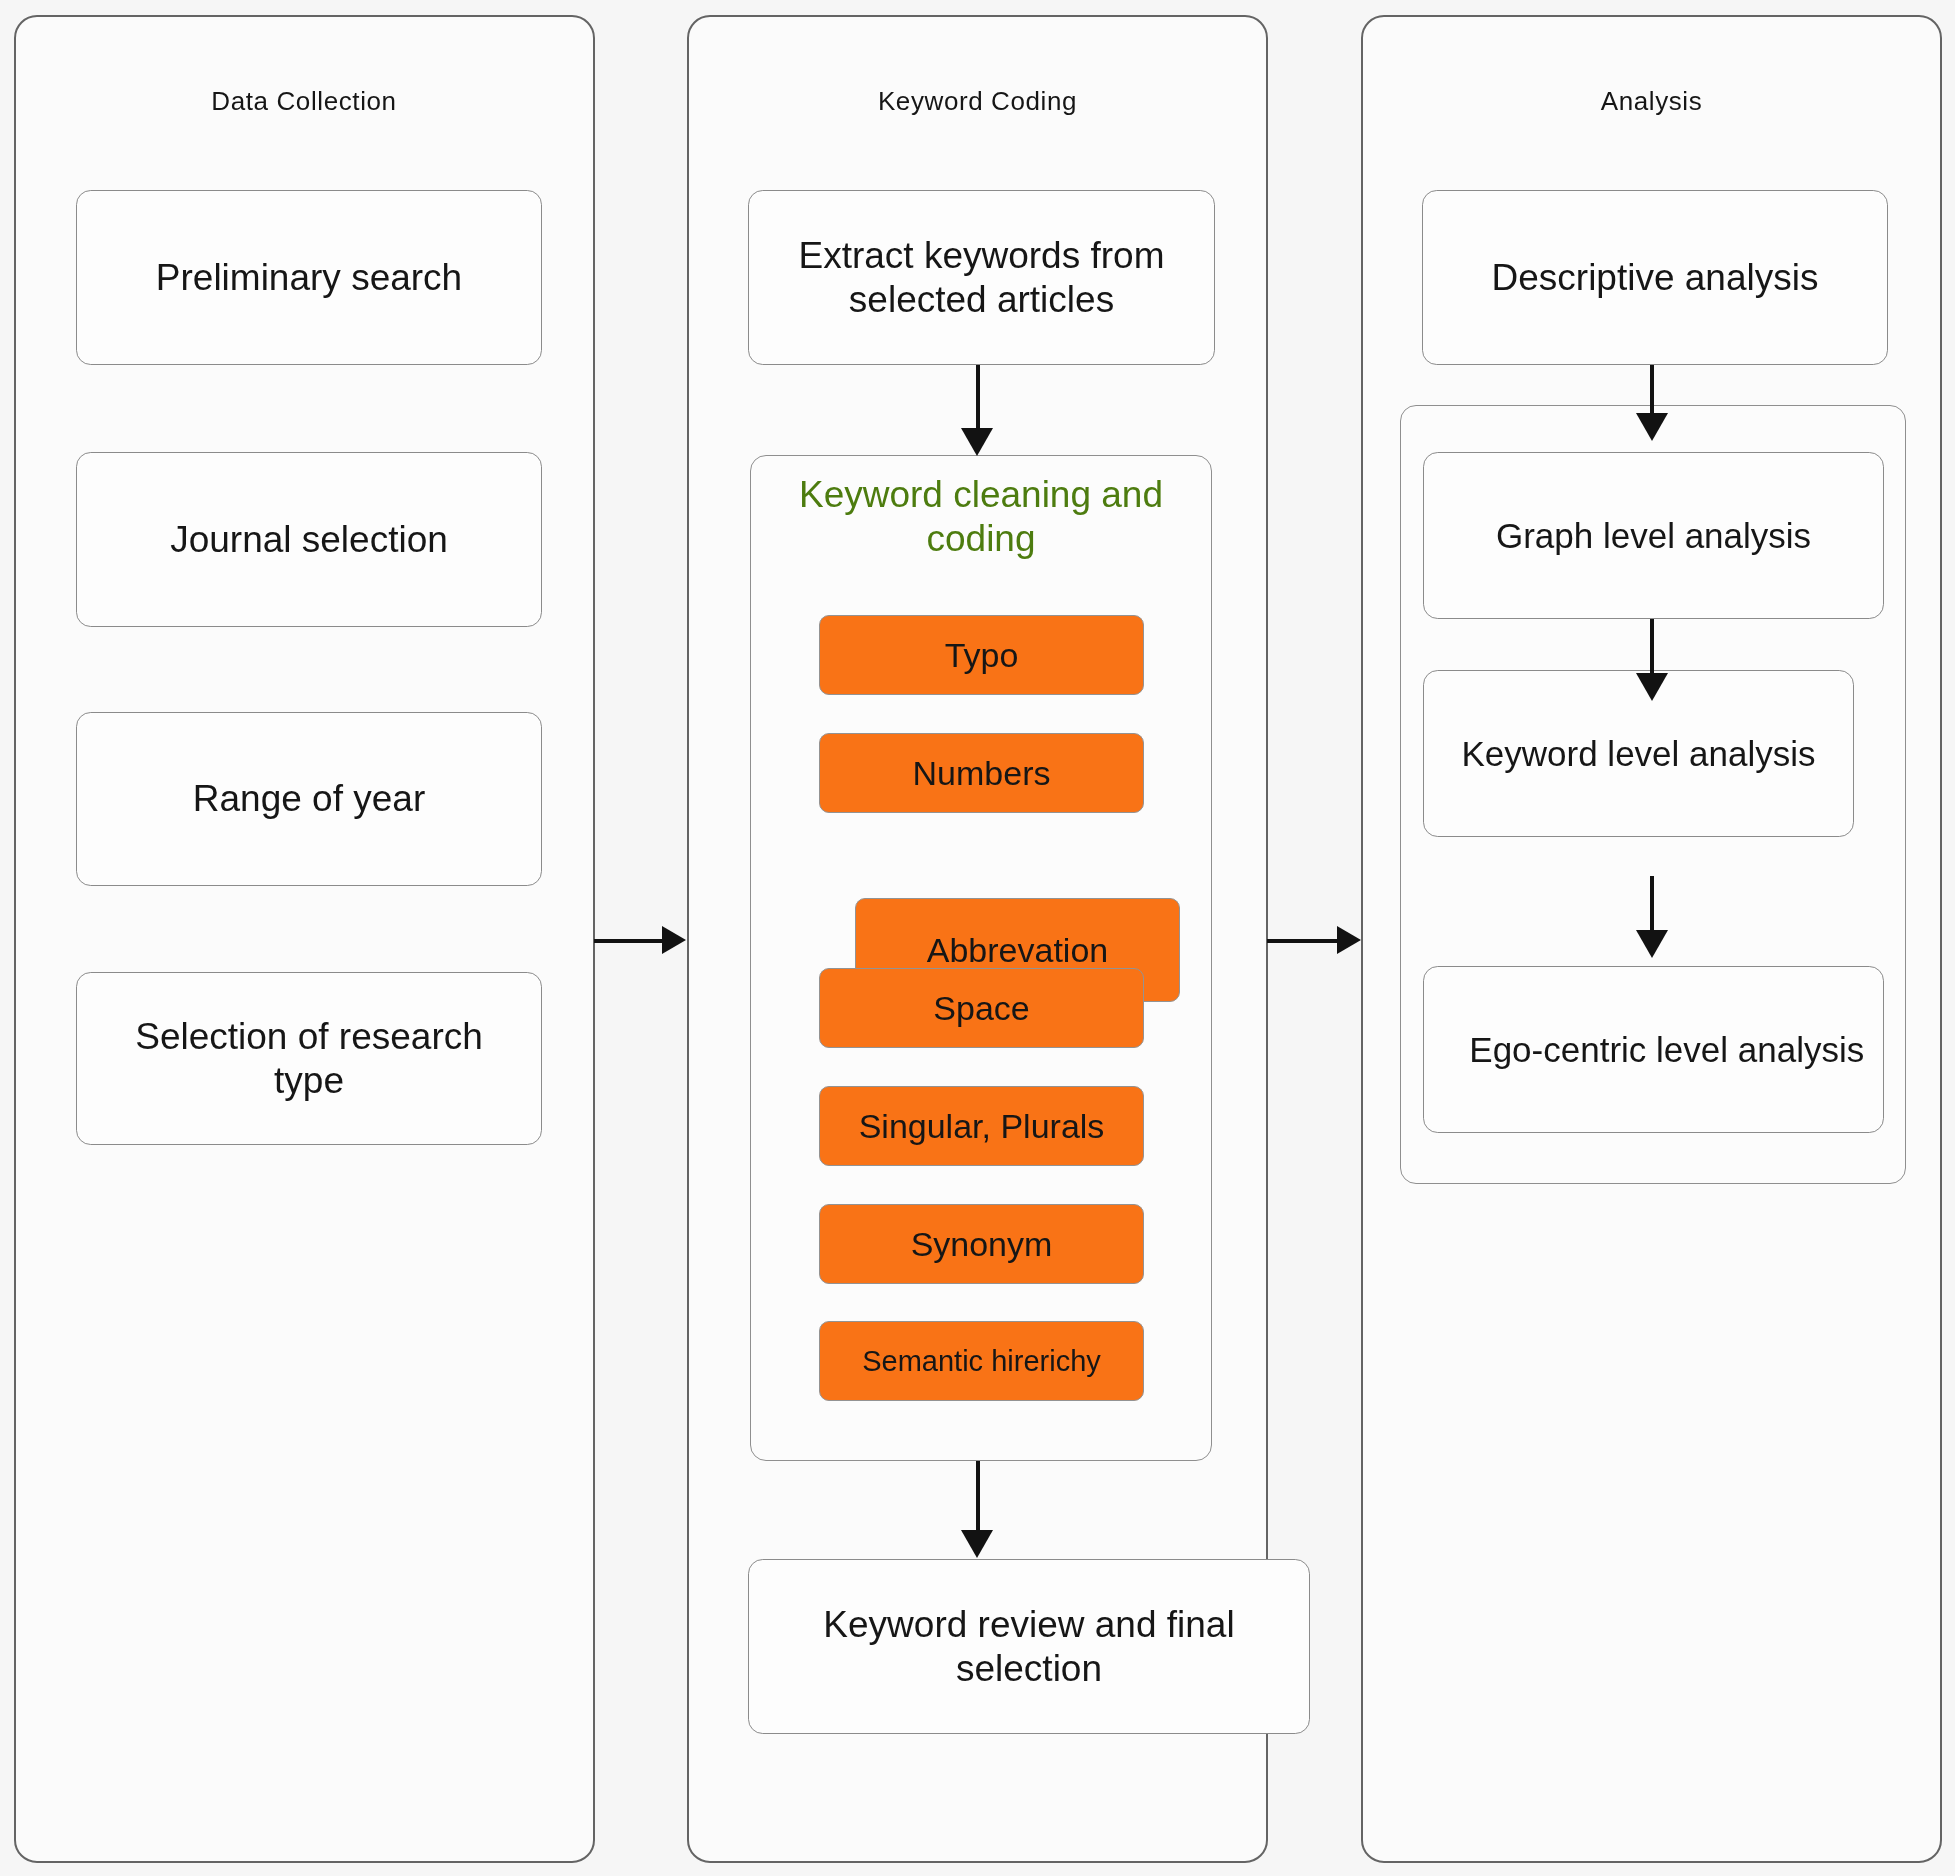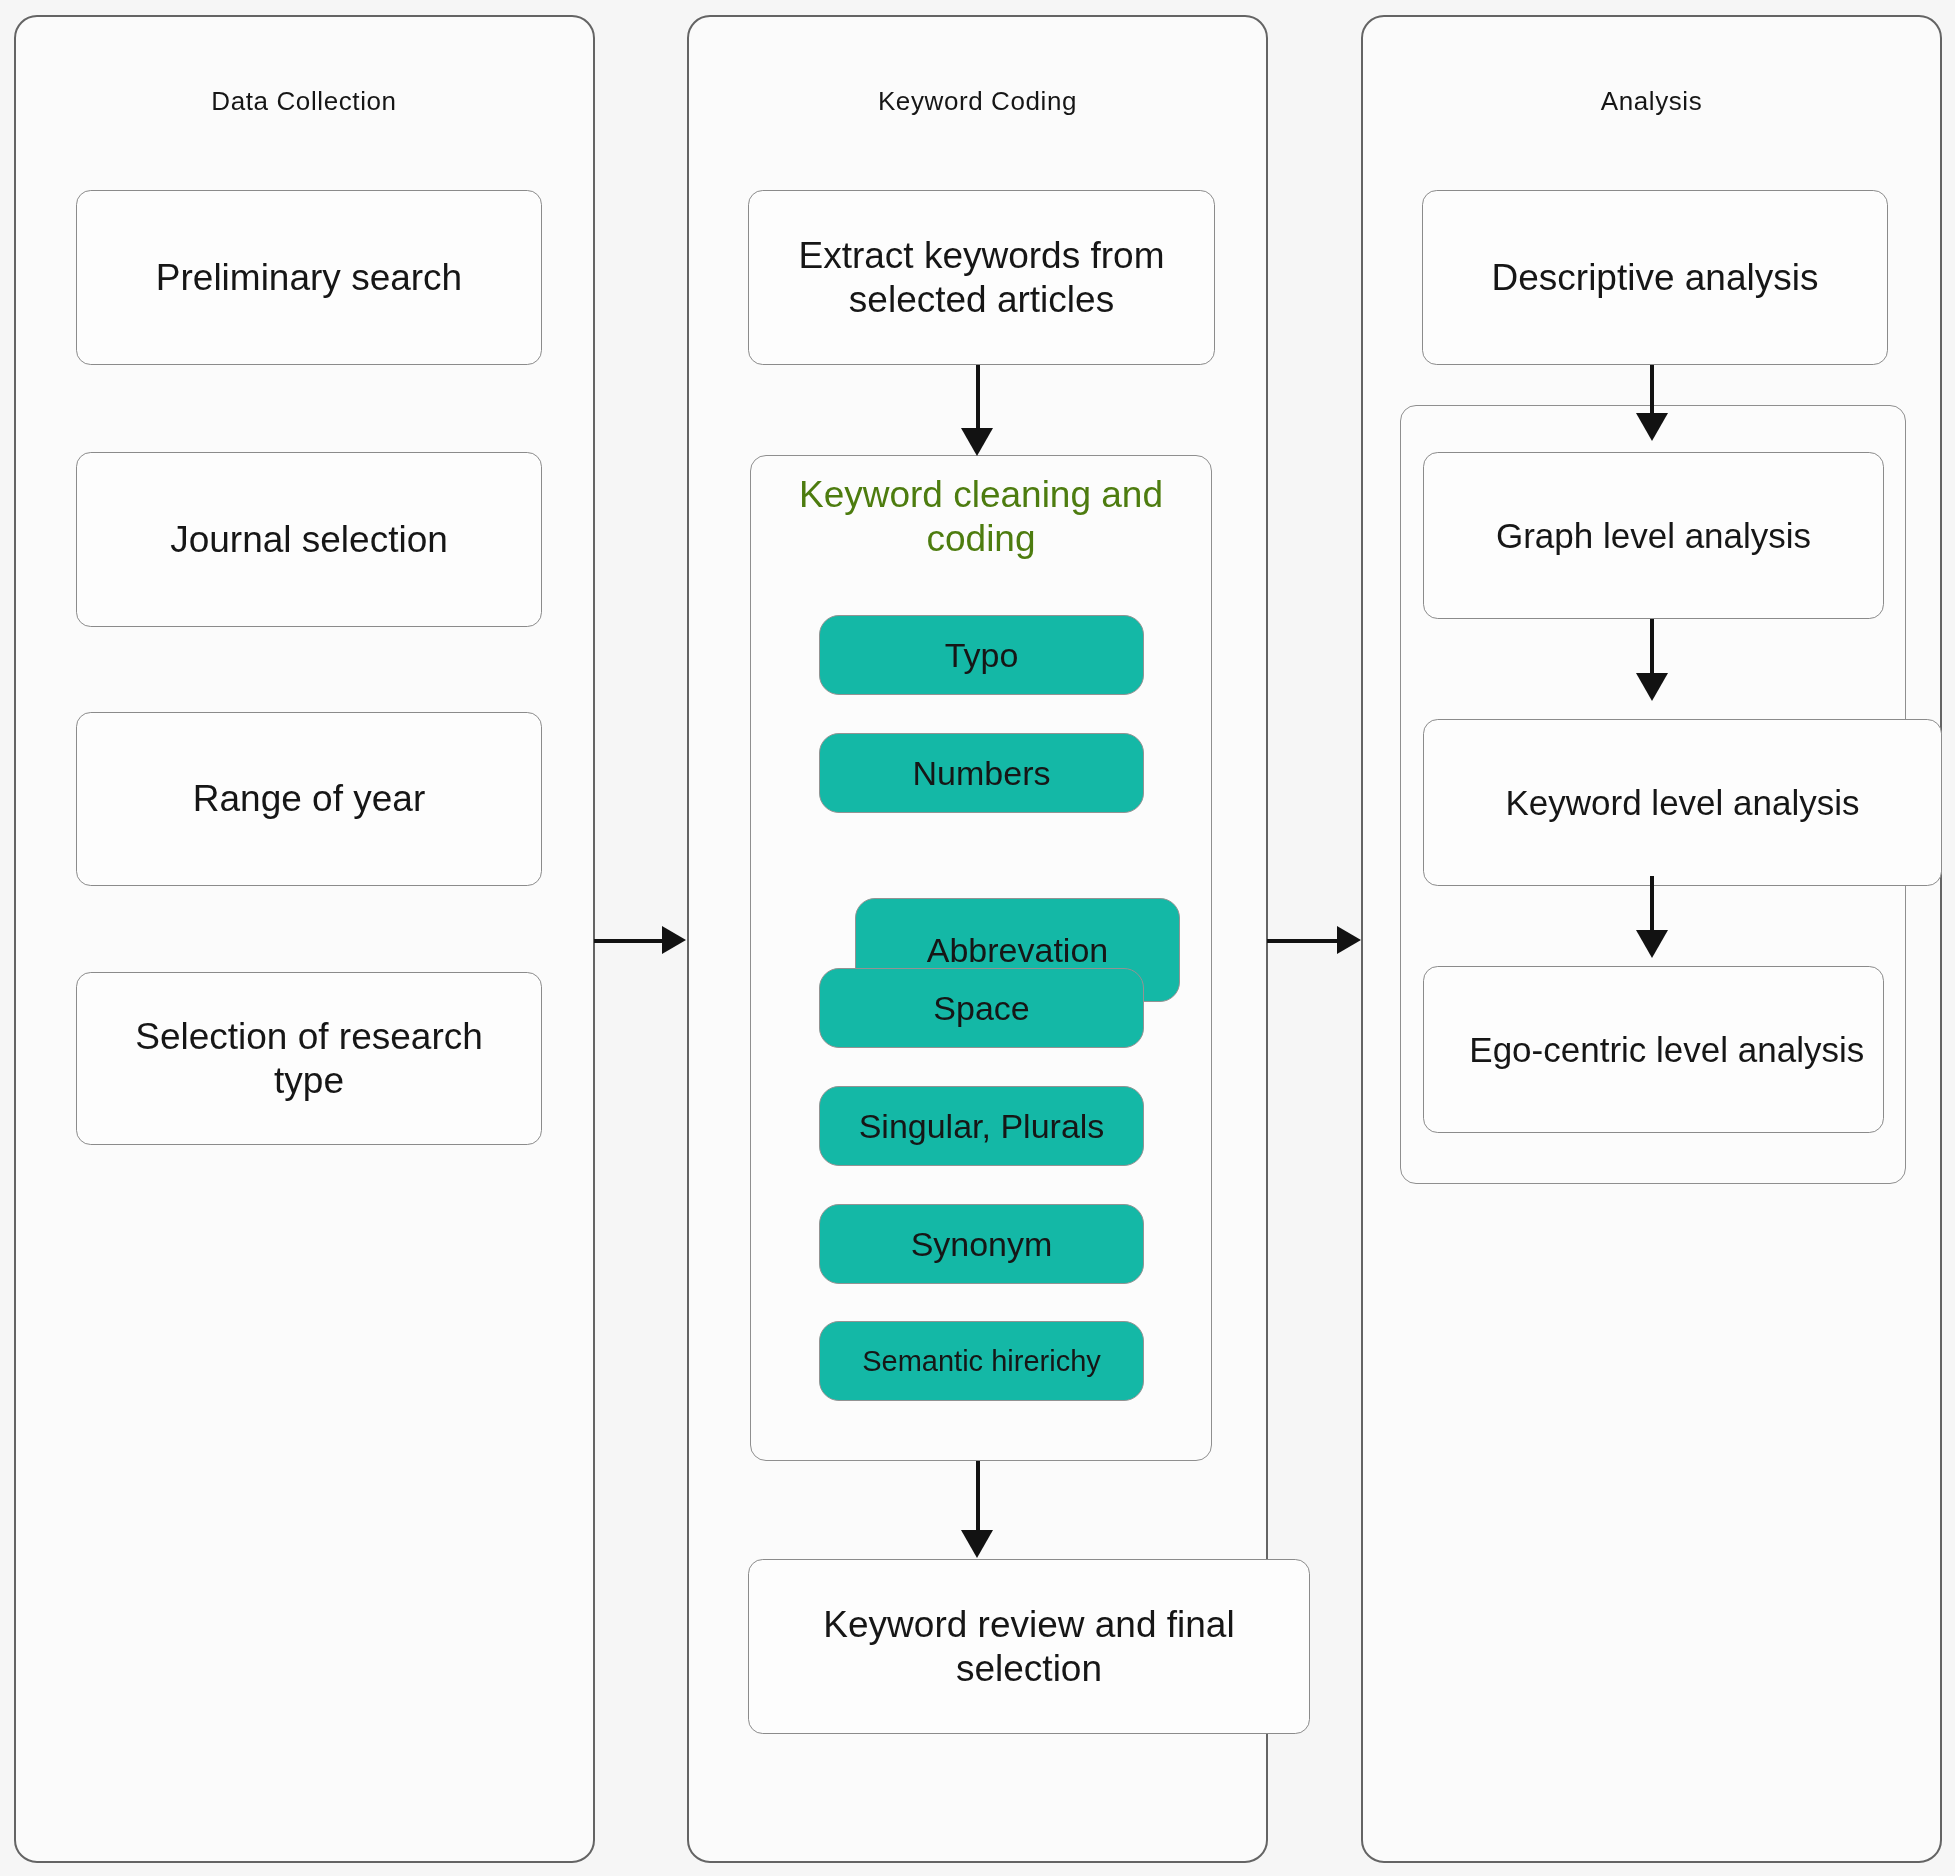--- a/index.html
+++ b/index.html
@@ -31,21 +31,21 @@
     position:absolute;box-sizing:border-box;
     border:1.8px solid #8f8f8f;border-radius:16px;background:#fcfcfc;
   }
   .subcontainer-title{
     position:absolute;top:17px;left:0;width:100%;
     text-align:center;font-size:37px;line-height:1.18;color:#4d7c0f;
     padding:0 24.5px;box-sizing:border-box;
   }
   .smallbox{
     position:absolute;box-sizing:border-box;
-    border:1.8px solid #939393;border-radius:20px;background:#14b8a6;
+    border:1.8px solid #939393;border-radius:10px;background:#f97316;
     display:flex;align-items:center;justify-content:center;
     text-align:center;font-size:34px;color:#161616;
   }
   .smallbox.smaller{font-size:29px;}
   .inner-box{font-size:35px;padding:0 13.5px;}
   .stem-v{position:absolute;width:3.7px;background:#121212;z-index:5;}
   .stem-h{position:absolute;height:3.7px;background:#121212;z-index:5;}
   .head-down{
     position:absolute;width:0;height:0;z-index:5;
     border-left:16.5px solid transparent;border-right:16.5px solid transparent;
@@ -90,21 +90,21 @@
   <div class="box" style="left:748px;top:1559px;width:562px;height:175px;">Keyword review and final selection</div>
 
   <div class="col" style="left:1361px;"></div>
   <div class="col-title" style="left:1361px;width:581px;">Analysis</div>
 
   <div class="box" style="left:1422px;top:190px;width:466px;height:175px;">Descriptive analysis</div>
 
   <div class="subcontainer" style="left:1400px;top:405px;width:506px;height:779px;"></div>
 
   <div class="box inner-box" style="left:1423px;top:452px;width:461px;height:167px;">Graph level analysis</div>
-  <div class="box inner-box" style="left:1423px;top:719px;width:519px;height:167px;text-align:center;">Keyword level analysis</div>
+  <div class="box inner-box" style="left:1423px;top:670px;width:431px;height:167px;text-align:center;">Keyword level analysis</div>
   <div class="box inner-box" style="left:1423px;top:966px;width:461px;height:167px;padding-left:40px;">Ego-centric level analysis</div>
 
   <div class="stem-v" style="left:976px;top:365px;height:64px;"></div>
   <div class="head-down" style="left:961px;top:428px;"></div>
 
   <div class="stem-v" style="left:976px;top:1461px;height:72px;"></div>
   <div class="head-down" style="left:961px;top:1530px;"></div>
 
   <div class="stem-v" style="left:1650px;top:365px;height:50px;"></div>
   <div class="head-down" style="left:1636px;top:413px;"></div>

